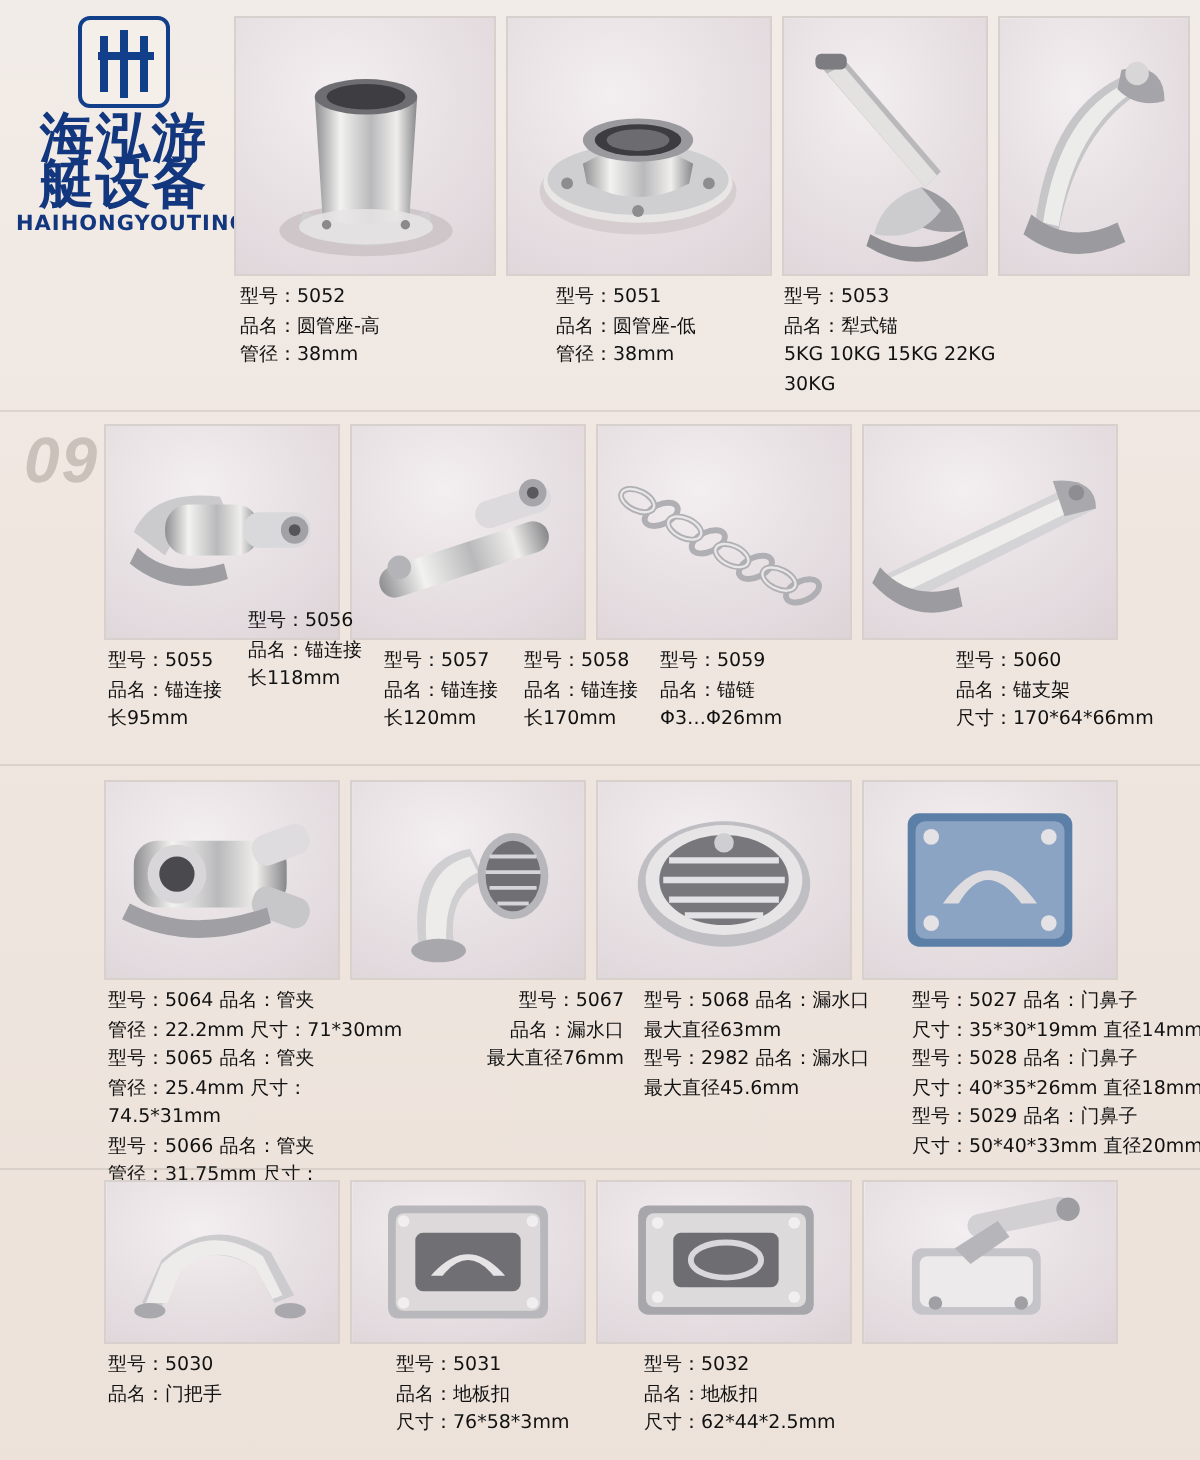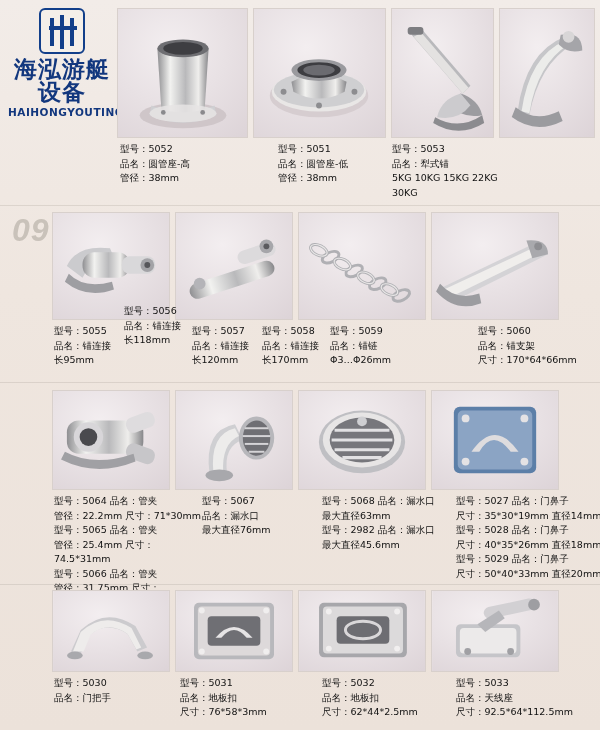--- a/index.html
+++ b/index.html
@@ -36,21 +36,21 @@
     content:""; position:absolute; left:8px; top:16px;
     width:28px; height:4px; background:#123f8a;
   }
   .logo-mark .lm-l, .logo-mark .lm-r {
     position:absolute; top:8px; width:4px; height:28px; background:#123f8a;
   }
   .logo-mark .lm-l { left:9px; }
   .logo-mark .lm-r { right:9px; }
   .logo-cn {
     font-family:Liberation Sans, sans-serif;
-    font-weight:bold; font-size:23px; letter-spacing:1px;
+    font-weight:bold; font-size:27px; letter-spacing:1px;
     color:#12377e; line-height:23px;
   }
   .logo-sub {
     font-family:"DejaVu Sans", sans-serif;
     font-weight:bold; font-size:10.5px; letter-spacing:0.5px;
     color:#12377e; line-height:13px; margin-top:2px;
   }
   .page-num {
     position:absolute; left:12px; top:212px;
     font-size:32px; font-style:italic; font-weight:bold;
@@ -310,21 +310,21 @@
       <circle cx="94" cy="72" r="4" fill="#e4e2e4"></circle>
     </svg>
   </div>
 
   <div class="cap" style="left:54px;  top:494px; width:150px;">型号：5064  品名：管夹
 管径：22.2mm 尺寸：71*30mm
 型号：5065  品名：管夹
 管径：25.4mm 尺寸：74.5*31mm
 型号：5066  品名：管夹
 管径：31.75mm 尺寸：84*32mm</div>
-  <div class="cap" style="left:202px; top:494px; width:110px;">型号：5067
+  <div class="cap" style="left:202px; top:494px; width:110px;text-align:right;">型号：5067
 品名：漏水口
 最大直径76mm</div>
   <div class="cap" style="left:322px; top:494px; width:130px;">型号：5068  品名：漏水口
 最大直径63mm
 型号：2982  品名：漏水口
 最大直径45.6mm</div>
   <div class="cap" style="left:456px; top:494px; width:146px;">型号：5027  品名：门鼻子
 尺寸：35*30*19mm 直径14mm
 型号：5028  品名：门鼻子
 尺寸：40*35*26mm 直径18mm
@@ -379,23 +379,20 @@
       <rect x="52" y="12" width="54" height="12" rx="6" transform="rotate(-12 79 18)" fill="#d2d0d3"></rect>
       <circle cx="104" cy="14" r="6" fill="#9e9ea2"></circle>
       <path d="M46 34 l22 -14 l6 8 l-20 14 z" fill="#b6b6ba"></path>
       <circle cx="36" cy="62" r="3.5" fill="#a0a0a4"></circle>
       <circle cx="80" cy="62" r="3.5" fill="#a0a0a4"></circle>
     </svg>
   </div>
 
   <div class="cap" style="left:54px;  top:676px; width:110px;">型号：5030
 品名：门把手</div>
-  <div class="cap" style="left:180px; top:676px; width:120px;">型号：5031
+  <div class="cap" style="left:198px; top:676px; width:120px;">型号：5031
 品名：地板扣
 尺寸：76*58*3mm</div>
   <div class="cap" style="left:322px; top:676px; width:126px;">型号：5032
 品名：地板扣
 尺寸：62*44*2.5mm</div>
-  <div class="cap" style="left:456px; top:676px; width:140px;">型号：5033
-品名：天线座
-尺寸：92.5*64*112.5mm</div>
 
 </div>
 
 </body></html>

